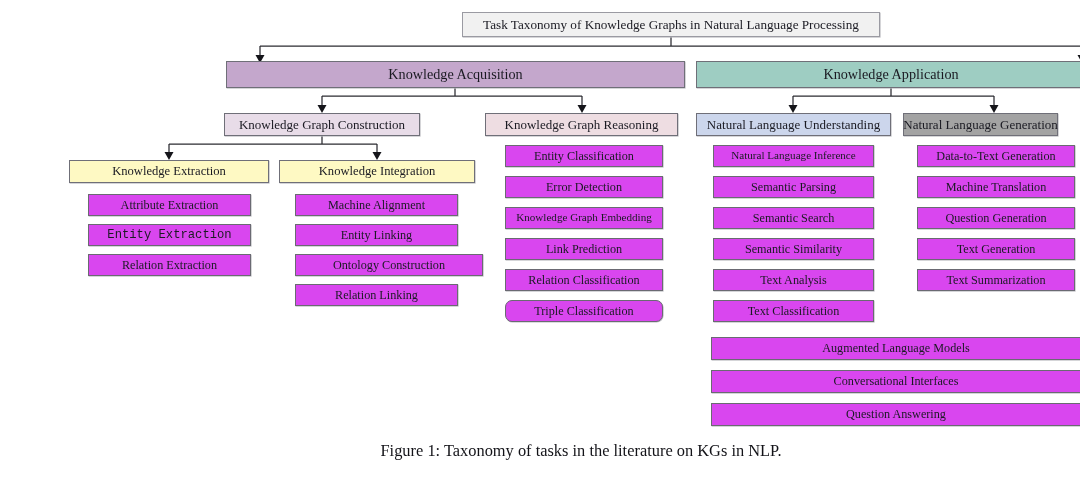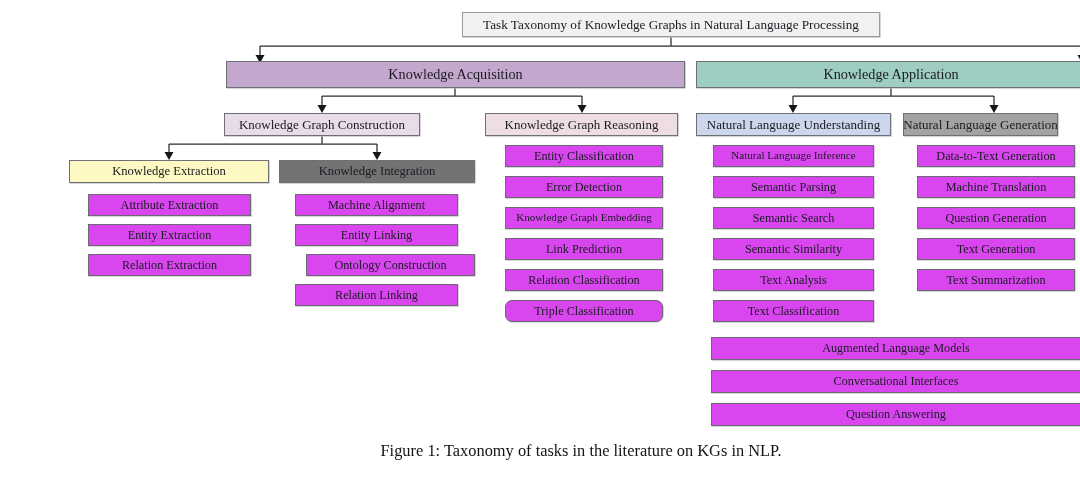--- a/index.html
+++ b/index.html
@@ -103,41 +103,41 @@
   </div>
 
   <div class="node lvl3" style="left:862px;top:113px;width:155px;height:23px;background:#a3a3a3;">
     <span>Natural Language Generation</span>
   </div>
 
   <div class="node lvl4" style="left:28px;top:160px;width:200px;height:23px;background:#fef9c3;">
     <span>Knowledge Extraction</span>
   </div>
 
-  <div class="node lvl4" style="left:238px;top:160px;width:196px;height:23px;background:#737373;">
+  <div class="node lvl4" style="left:238px;top:160px;width:196px;height:23px;background:#fef9c3;">
     <span>Knowledge Integration</span>
   </div>
 
   <div class="node leaf" style="left:47px;top:194px;width:163px;height:22px;">
     <span>Attribute Extraction</span>
   </div>
-  <div class="node leaf" style="left:47px;top:224px;width:163px;height:22px;">
+  <div class="node leaf" style="left:47px;top:224px;width:163px;height:22px;font-family:Liberation Mono, monospace;">
     <span>Entity Extraction</span>
   </div>
   <div class="node leaf" style="left:47px;top:254px;width:163px;height:22px;">
     <span>Relation Extraction</span>
   </div>
 
   <div class="node leaf" style="left:254px;top:194px;width:163px;height:22px;">
     <span>Machine Alignment</span>
   </div>
   <div class="node leaf" style="left:254px;top:224px;width:163px;height:22px;">
     <span>Entity Linking</span>
   </div>
-  <div class="node leaf" style="left:265px;top:254px;width:169px;height:22px;">
+  <div class="node leaf" style="left:254px;top:254px;width:188px;height:22px;">
     <span>Ontology Construction</span>
   </div>
   <div class="node leaf" style="left:254px;top:284px;width:163px;height:22px;">
     <span>Relation Linking</span>
   </div>
 
   <div class="node leaf" style="left:464px;top:145px;width:158px;height:22px;">
     <span>Entity Classification</span>
   </div>
   <div class="node leaf" style="left:464px;top:176px;width:158px;height:22px;">

